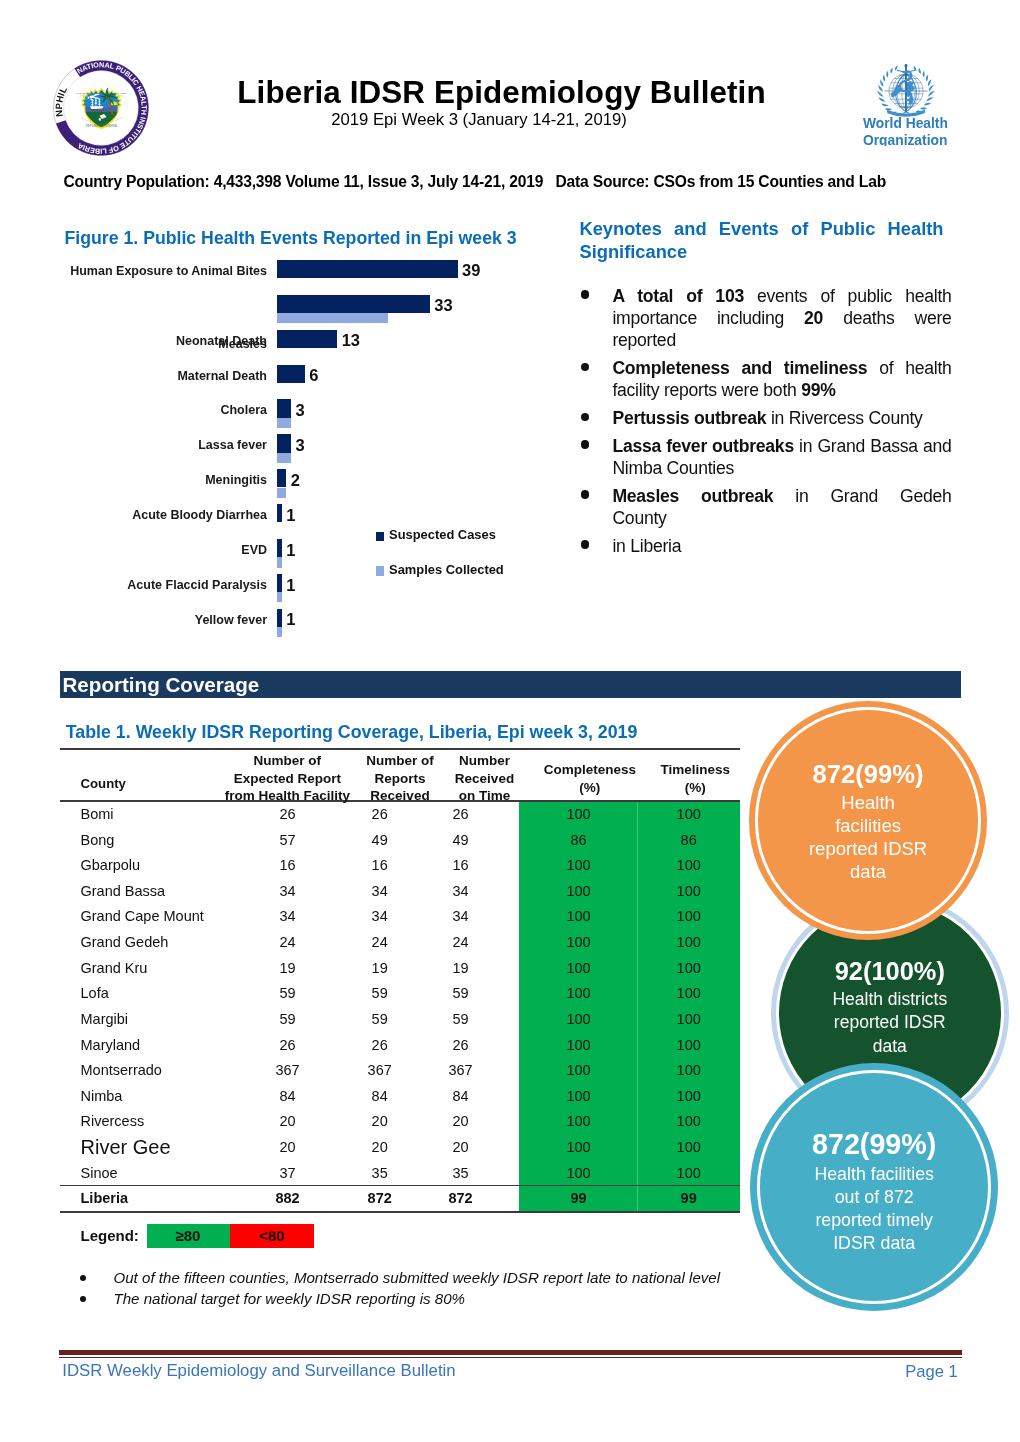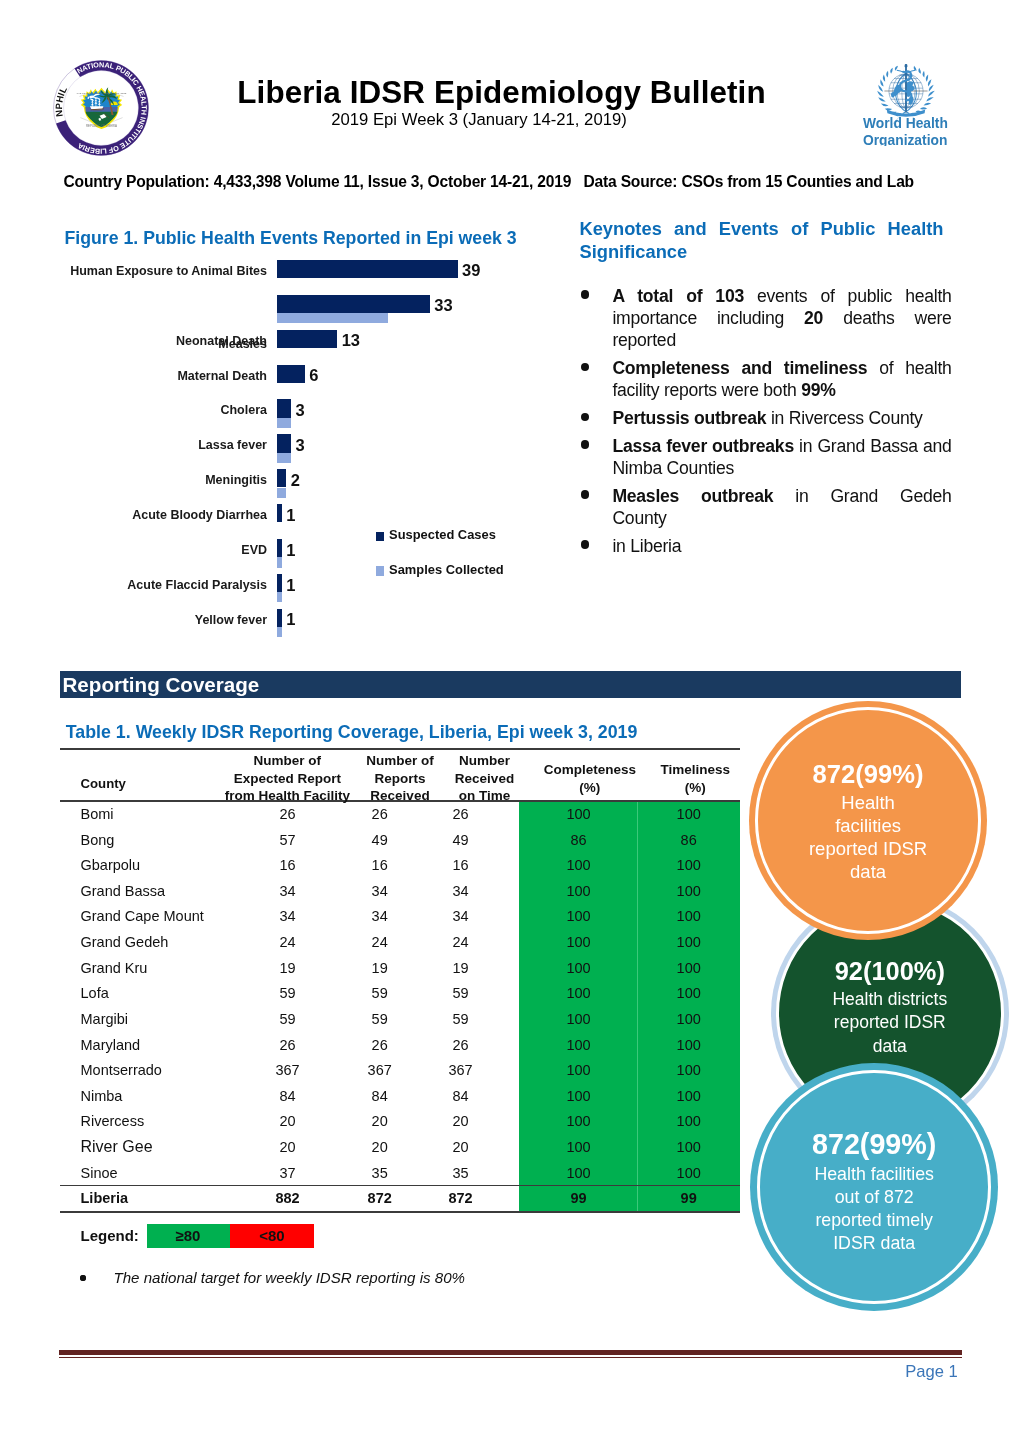--- a/index.html
+++ b/index.html
@@ -175,21 +175,21 @@
           <path d="M -2 -64 q 18 -5 19 11 q 1 14 -17 18 q -20 4 -20 19 q 0 16 20 17 q 17 1 18 15 q 1 13 -16 15" fill="none" stroke="#3E8FCC" stroke-width="7.5" stroke-linecap="round"></path>
           <path d="M -3 -66 q -8 -3 -12 2 q 6 5 12 3 z" fill="#3E8FCC"></path>
         </g>
       </g>
       <text x="14" y="164" font-family="'Liberation Sans',sans-serif" font-size="27.6" font-weight="bold" fill="#2E7EB8">World Health</text>
       <text x="14" y="197" font-family="'Liberation Sans',sans-serif" font-size="27.6" font-weight="bold" fill="#2E7EB8">Organization</text>
     </svg>
   </div>
   <div class="abs" id="hdr-title">Liberia IDSR Epidemiology Bulletin</div>
   <div class="abs" id="hdr-sub">2019 Epi Week 3 (January 14-21, 2019)</div>
-  <div class="abs" id="meta">Country Population: 4,433,398 Volume 11, Issue 3, October 14-21, 2019   Data Source: CSOs from 15 Counties and Lab</div>
+  <div class="abs" id="meta">Country Population: 4,433,398 Volume 11, Issue 3, July 14-21, 2019   Data Source: CSOs from 15 Counties and Lab</div>
 
 
   <div class="abs" id="fig-title">Figure 1. Public Health Events Reported in Epi week 3</div>
   <div class="abs" id="chart">
       <div class="bar-label" style="top: 11.8px; left: 57px; width: 210px;">Human Exposure to Animal Bites</div>
       <div class="bar" style="left: 277px; top: 7.8px; width: 180.57px; height: 18.3px; background: rgb(4, 34, 95);"></div>
       <div class="bar-val" style="left: 462.07px; top: 9.4px;">39</div>
       <div class="bar-label" style="top: 53px; left: 57px; width: 210px; margin-top: 32px;">Measles</div>
       <div class="bar" style="left: 277px; top: 42.7px; width: 152.79px; height: 18.3px; background: rgb(4, 34, 95);"></div>
       <div class="bar" style="left: 277px; top: 61px; width: 111.12px; height: 10.3px; background: rgb(143, 170, 222);"></div>
@@ -371,21 +371,21 @@
       <div style="position: absolute; font-size: 14.5px; color: rgb(17, 17, 17); line-height: 16px; left: 339.7px; top: 1087.83px; width: 80px; text-align: center;">84</div>
       <div style="position: absolute; font-size: 14.5px; color: rgb(17, 17, 17); line-height: 16px; left: 420.6px; top: 1087.83px; width: 80px; text-align: center;">84</div>
       <div style="position: absolute; font-size: 14.5px; color: rgb(17, 17, 17); line-height: 16px; left: 538.5px; top: 1087.83px; width: 80px; text-align: center;">100</div>
       <div style="position: absolute; font-size: 14.5px; color: rgb(17, 17, 17); line-height: 16px; left: 648.7px; top: 1087.83px; width: 80px; text-align: center;">100</div>
       <div style="position: absolute; font-size: 14.5px; color: rgb(17, 17, 17); line-height: 16px; left: 80.5px; top: 1113.46px;">Rivercess</div>
       <div style="position: absolute; font-size: 14.5px; color: rgb(17, 17, 17); line-height: 16px; left: 247.5px; top: 1113.46px; width: 80px; text-align: center;">20</div>
       <div style="position: absolute; font-size: 14.5px; color: rgb(17, 17, 17); line-height: 16px; left: 339.7px; top: 1113.46px; width: 80px; text-align: center;">20</div>
       <div style="position: absolute; font-size: 14.5px; color: rgb(17, 17, 17); line-height: 16px; left: 420.6px; top: 1113.46px; width: 80px; text-align: center;">20</div>
       <div style="position: absolute; font-size: 14.5px; color: rgb(17, 17, 17); line-height: 16px; left: 538.5px; top: 1113.46px; width: 80px; text-align: center;">100</div>
       <div style="position: absolute; font-size: 14.5px; color: rgb(17, 17, 17); line-height: 16px; left: 648.7px; top: 1113.46px; width: 80px; text-align: center;">100</div>
-      <div style="position: absolute; font-size: 16px; color: rgb(17, 17, 17); line-height: 16px; left: 80.5px; top: 1139.09px;">River Gee</div>
+      <div style="position: absolute; font-size: 20px; color: rgb(17, 17, 17); line-height: 16px; left: 80.5px; top: 1139.09px;">River Gee</div>
       <div style="position: absolute; font-size: 14.5px; color: rgb(17, 17, 17); line-height: 16px; left: 247.5px; top: 1139.09px; width: 80px; text-align: center;">20</div>
       <div style="position: absolute; font-size: 14.5px; color: rgb(17, 17, 17); line-height: 16px; left: 339.7px; top: 1139.09px; width: 80px; text-align: center;">20</div>
       <div style="position: absolute; font-size: 14.5px; color: rgb(17, 17, 17); line-height: 16px; left: 420.6px; top: 1139.09px; width: 80px; text-align: center;">20</div>
       <div style="position: absolute; font-size: 14.5px; color: rgb(17, 17, 17); line-height: 16px; left: 538.5px; top: 1139.09px; width: 80px; text-align: center;">100</div>
       <div style="position: absolute; font-size: 14.5px; color: rgb(17, 17, 17); line-height: 16px; left: 648.7px; top: 1139.09px; width: 80px; text-align: center;">100</div>
       <div style="position: absolute; font-size: 14.5px; color: rgb(17, 17, 17); line-height: 16px; left: 80.5px; top: 1164.72px;">Sinoe</div>
       <div style="position: absolute; font-size: 14.5px; color: rgb(17, 17, 17); line-height: 16px; left: 247.5px; top: 1164.72px; width: 80px; text-align: center;">37</div>
       <div style="position: absolute; font-size: 14.5px; color: rgb(17, 17, 17); line-height: 16px; left: 339.7px; top: 1164.72px; width: 80px; text-align: center;">35</div>
       <div style="position: absolute; font-size: 14.5px; color: rgb(17, 17, 17); line-height: 16px; left: 420.6px; top: 1164.72px; width: 80px; text-align: center;">35</div>
       <div style="position: absolute; font-size: 14.5px; color: rgb(17, 17, 17); line-height: 16px; left: 538.5px; top: 1164.72px; width: 80px; text-align: center;">100</div>
@@ -398,21 +398,21 @@
       <div style="position: absolute; font-size: 14.5px; color: rgb(17, 17, 17); line-height: 16px; font-weight: bold; left: 648.7px; top: 1190.35px; width: 80px; text-align: center;">99</div>
     </div>
 
   <div class="abs" id="legend-row" style="left: 0px; top: 0px; width: 1020px; height: 0px;">
       <div style="position: absolute; left: 80.5px; top: 1227px; font-size: 15px; font-weight: bold; color: rgb(17, 17, 17);">Legend:</div>
       <div style="position: absolute; left: 146.5px; top: 1223.6px; width: 83px; height: 24.3px; background: rgb(0, 176, 80); color: rgb(17, 17, 17); font-size: 15px; font-weight: bold; text-align: center; line-height: 24.3px;">≥80</div>
       <div style="position: absolute; left: 229.6px; top: 1223.6px; width: 84.7px; height: 24.3px; background: rgb(255, 0, 0); color: rgb(17, 17, 17); font-size: 15px; font-weight: bold; text-align: center; line-height: 24.3px;">&lt;80</div>
     </div>
 
   <div class="abs" id="fnotes">
-      <div class="fnote"><span class="dot"></span></div>
+      <div class="fnote"><span class="dot"></span><span>Out of the fifteen counties, Montserrado submitted weekly IDSR report late to national level</span></div>
       <div class="fnote"><span class="dot"></span><span>The national target for weekly IDSR reporting is 80%</span></div>
     </div>
 
   <div class="abs" id="circles" style="left: 0px; top: 0px; width: 1020px; height: 1442px;">
       <div class="circ" style="left: 775.8px; top: 899px; width: 228px; height: 228px; background: #14532d; border: 3.2px solid rgb(255, 255, 255); box-shadow: rgb(191, 213, 236) 0px 0px 0px 5px;">
         <div class="circ-in" style="transform:translateY(-6px)">
           <div class="big" style="font-size:25.4px;line-height:32.4px;">92(100%)</div>
           <div style="font-size:17.5px;line-height:23.6px;">Health districts</div>
           <div style="font-size:17.5px;line-height:23.6px;">reported IDSR</div>
           <div style="font-size:17.5px;line-height:23.6px;">data</div>
@@ -433,15 +433,16 @@
           <div style="font-size:17.8px;line-height:22.9px;">Health facilities</div>
           <div style="font-size:17.8px;line-height:22.9px;">out of 872</div>
           <div style="font-size:17.8px;line-height:22.9px;">reported timely</div>
           <div style="font-size:17.8px;line-height:22.9px;">IDSR data</div>
         </div>
       </div>
     </div>
 
   <div class="abs" id="foot-rule"></div>
   <div class="abs" id="foot-rule2"></div>
+  <div class="abs" id="foot-left">IDSR Weekly Epidemiology and Surveillance Bulletin</div>
   <div class="abs" id="foot-right">Page 1</div>
 
 </div>
 
 </body></html>

